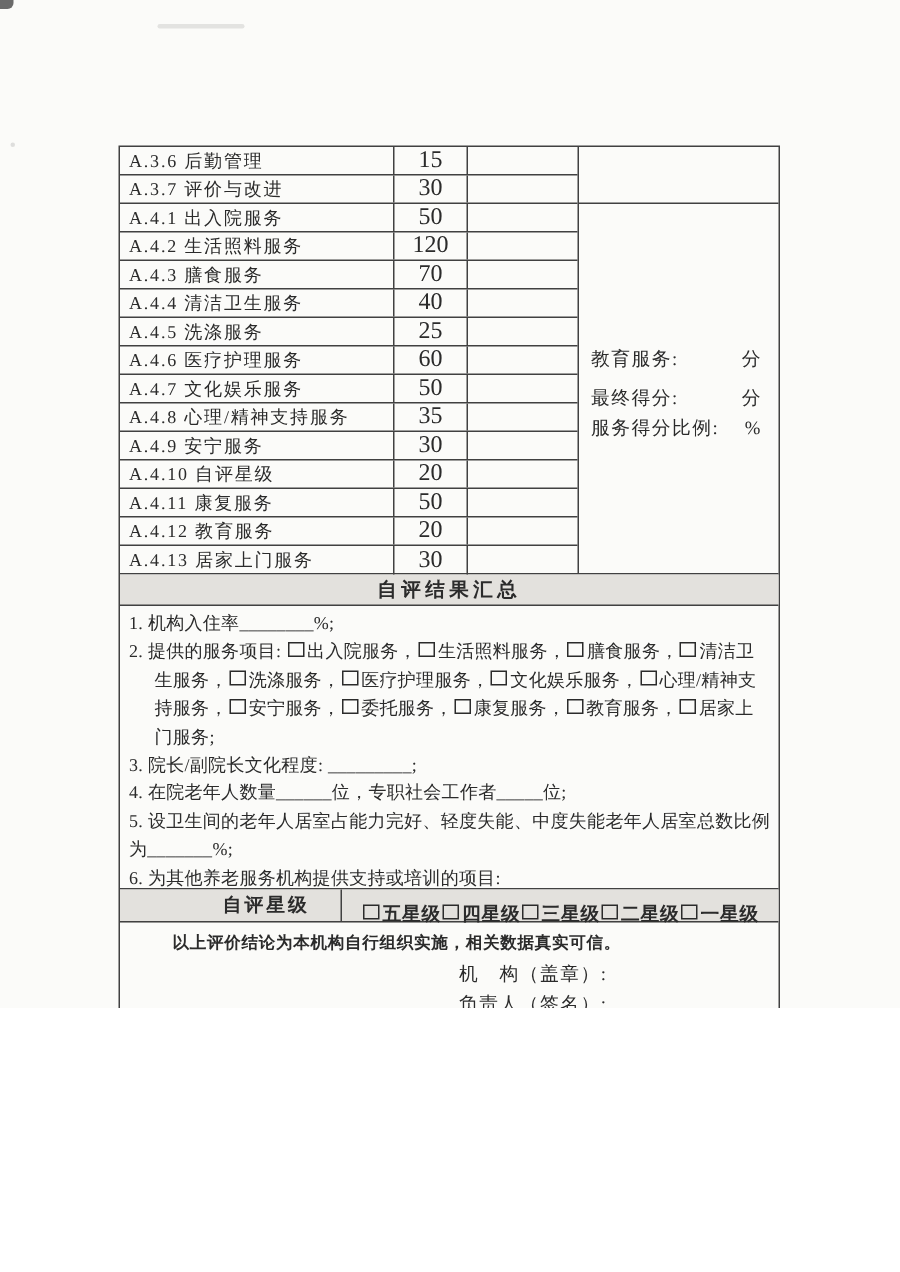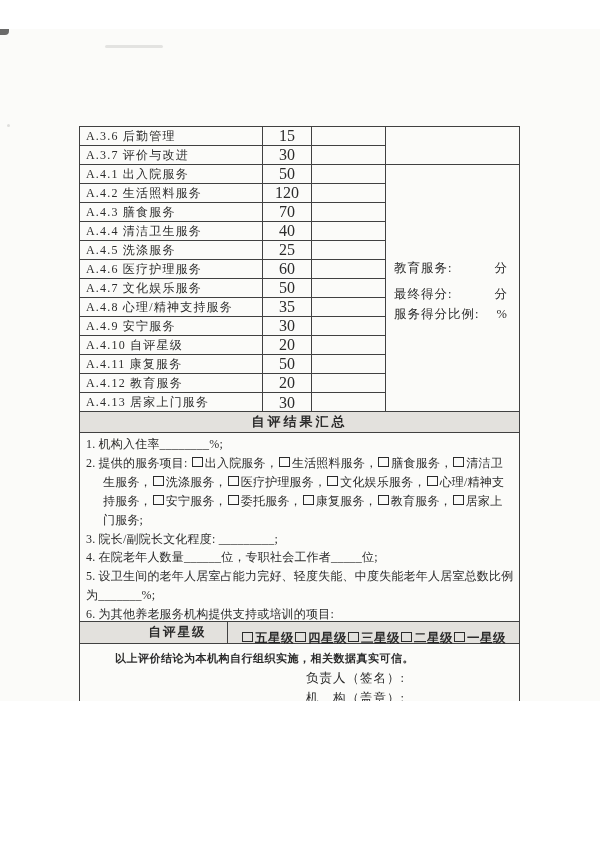--- a/index.html
+++ b/index.html
@@ -8,21 +8,20 @@
     --band_bg:#e3e1dd;
     --page_bg:#fbfbf9;
   }
   html,body{margin:0;padding:0;}
   body{background:#ffffff;}
   .page{
     position:relative;width:600px;height:672px;overflow:hidden;
     background:var(--page_bg);
     color:var(--ink);
     font-family:"Liberation Serif","DejaVu Serif",serif;
-    margin-top:29px;
   }
   
   .artifact{position:absolute;background:#3a3a3a;pointer-events:none;}
   .artifact.a1{left:0;top:0;width:9px;height:6px;opacity:.75;border-radius:0 0 4px 0;}
   .artifact.a2{left:105px;top:16px;width:58px;height:3px;opacity:.12;border-radius:2px;}
   .artifact.a3{left:84px;top:660px;width:42px;height:3px;opacity:.10;border-radius:2px;}
   .artifact.a4{left:7px;top:95px;width:3px;height:3px;opacity:.15;border-radius:50%;}
 
   
   .score-table{
@@ -203,22 +202,22 @@
           <span class="star-opt"><span class="cb"></span>五星级</span>
           <span class="star-opt"><span class="cb"></span>四星级</span>
           <span class="star-opt"><span class="cb"></span>三星级</span>
           <span class="star-opt"><span class="cb"></span>二星级</span>
           <span class="star-opt"><span class="cb"></span>一星级</span>
         </div>
     </div>
 
     <div class="decl-band">
       <div class="decl-statement">以上评价结论为本机构自行组织实施，相关数据真实可信。</div>
+      <div class="sig-line">机　构（盖章）:</div>
       <div class="sig-line">负责人（签名）:</div>
-      <div class="sig-line">机　构（盖章）:</div>
       <div class="date-line">年　　月　　日</div>
     </div>
 
   </div>
 
   <div class="publish">
     <span class="plabel">公开方式：</span><span class="pvalue">主动公开</span>
   </div>
   <div class="pageno">- 70 -</div>
 

